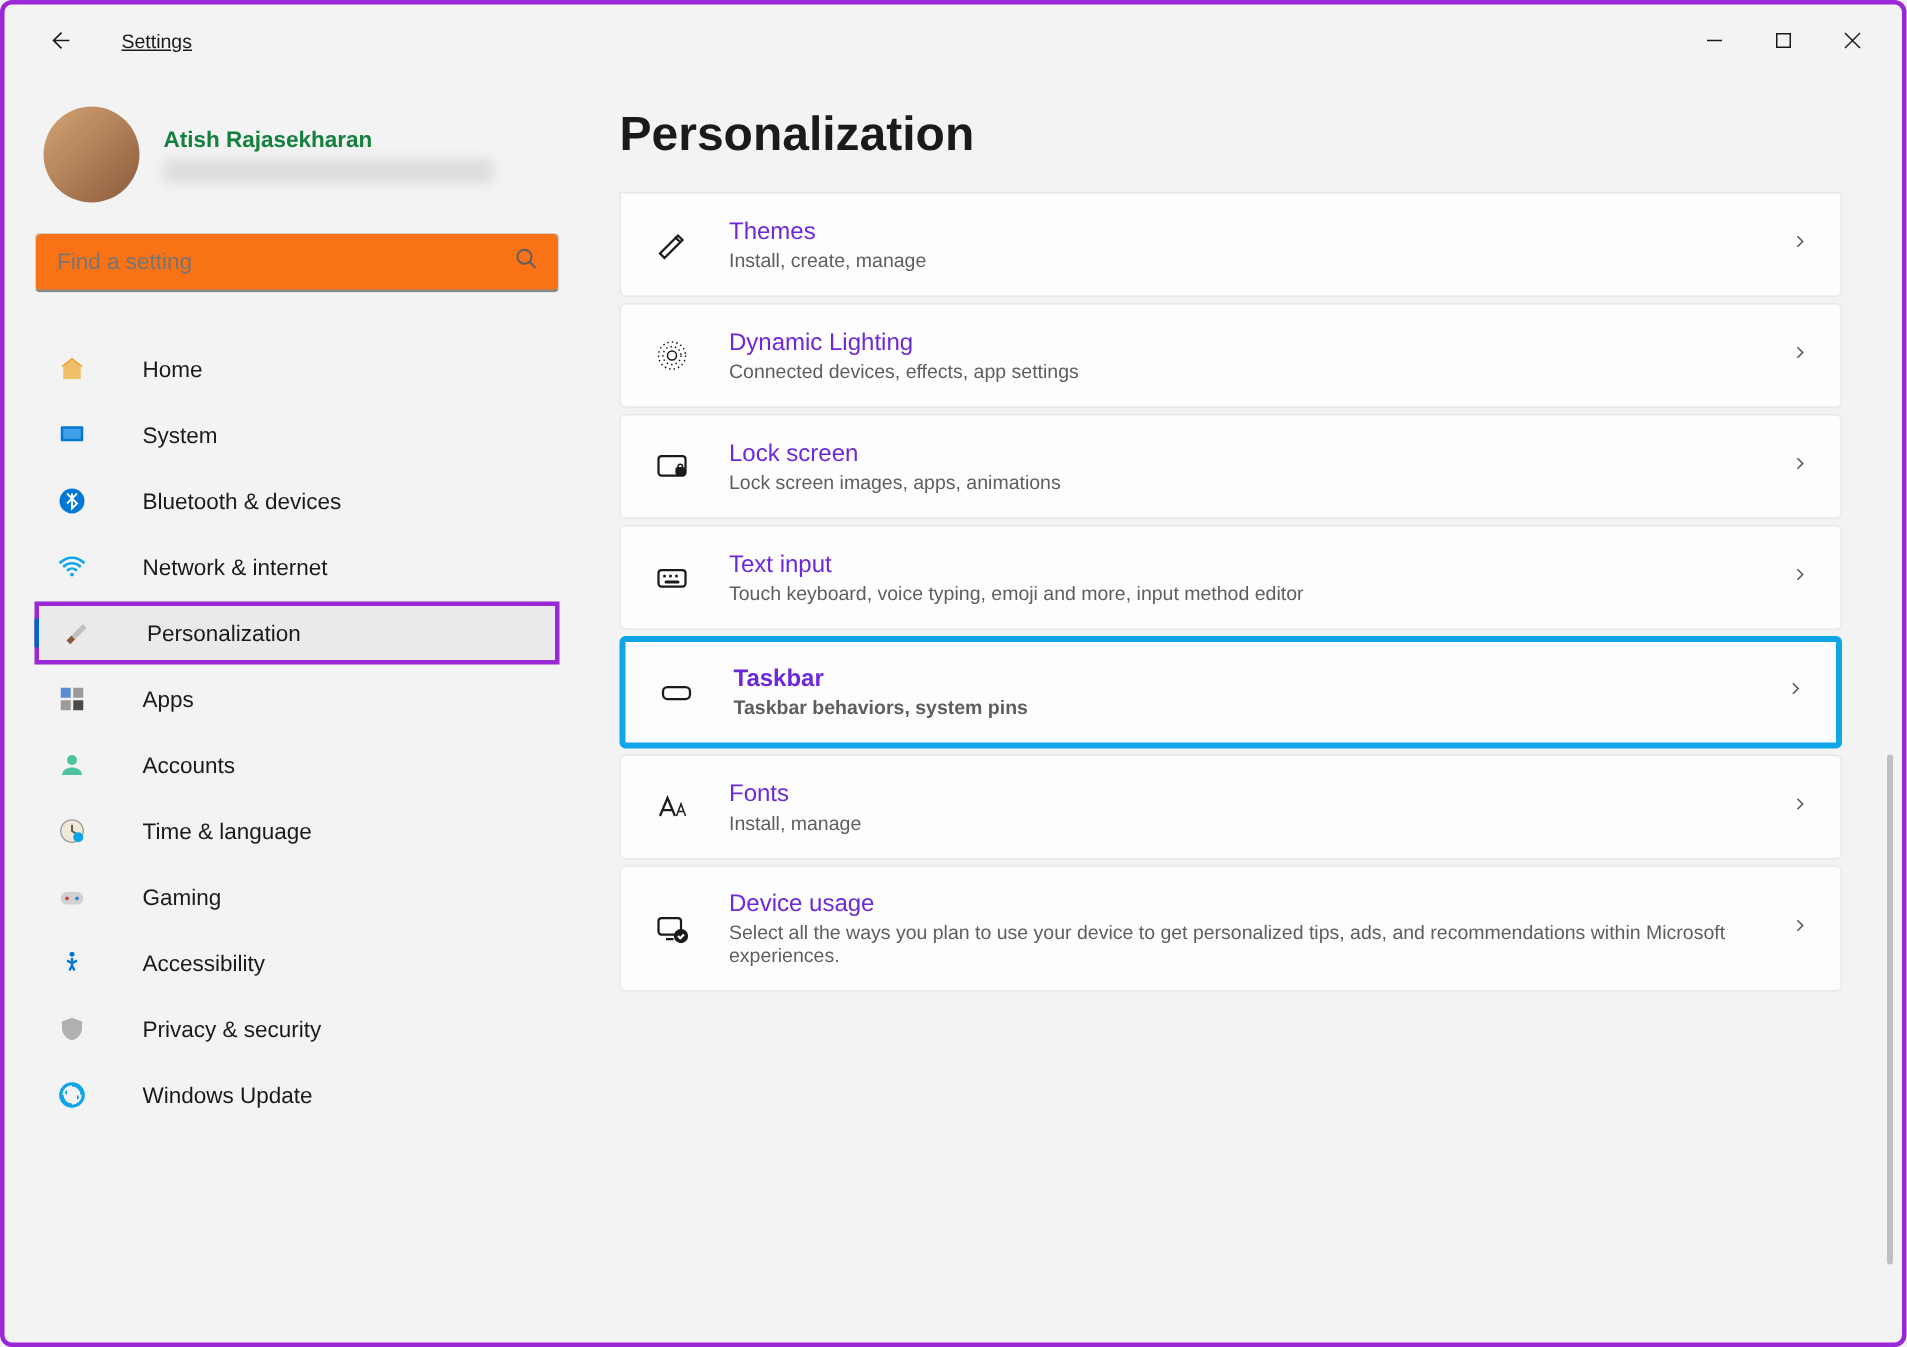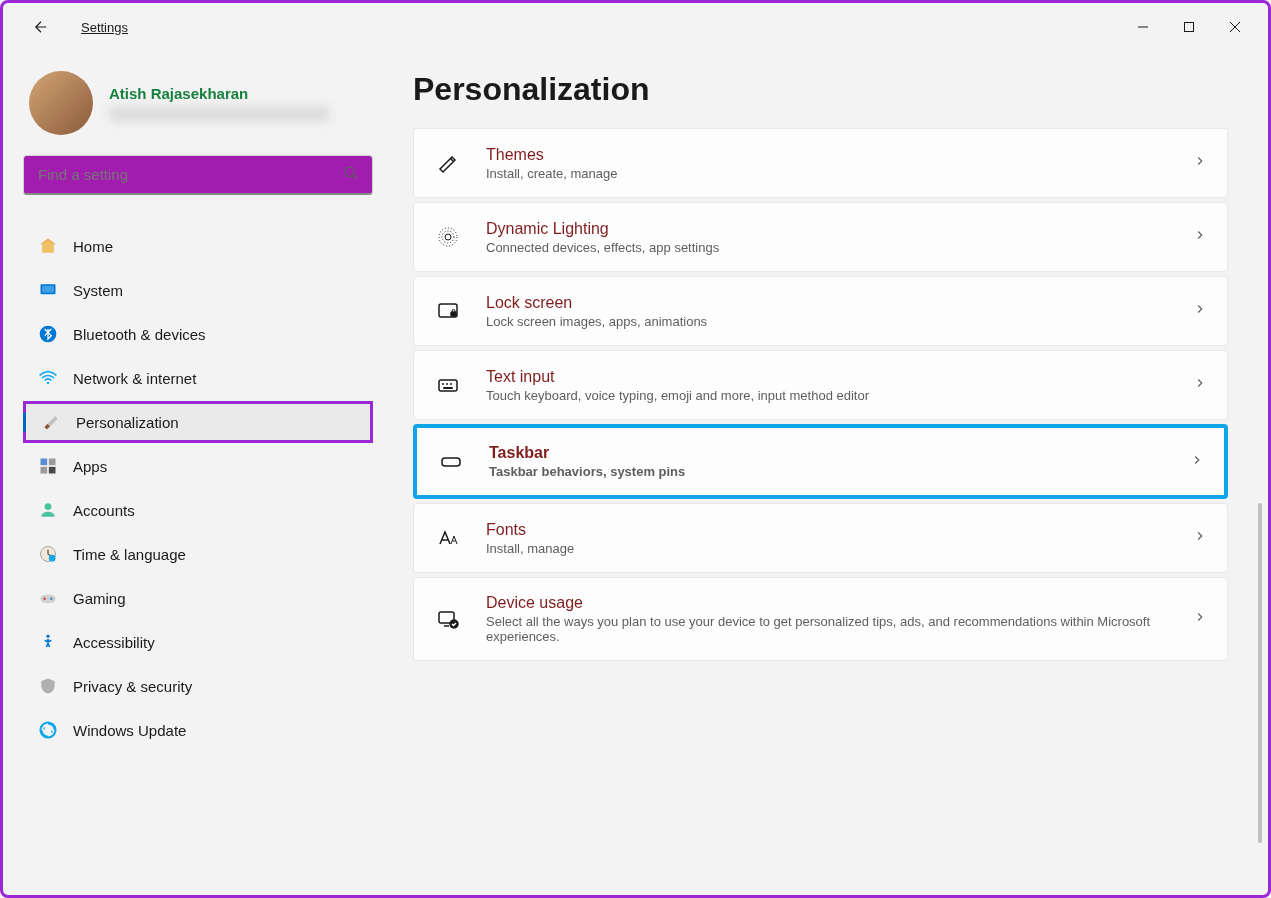--- a/index.html
+++ b/index.html
@@ -16,39 +16,39 @@
     .content-wrapper { display: flex; height: calc(100% - 48px); }
     
     .sidebar { width: 390px; padding: 20px 20px 0 20px; display: flex; flex-direction: column; }
     .user-block { display: flex; align-items: center; gap: 16px; margin-bottom: 20px; padding-left: 6px; }
     .avatar { width: 64px; height: 64px; border-radius: 50%; background: linear-gradient(135deg, #d4a574 0%, #8b5a3c 100%); flex-shrink: 0; }
     .user-info { display: flex; flex-direction: column; }
     .user-name { font-size: 15px; font-weight: 600; color: #15803d; }
     .user-email { font-size: 13px; color: #666; filter: blur(4px); background: #ddd; width: 220px; height: 16px; margin-top: 4px; border-radius: 2px; }
     
     .search-box { position: relative; margin-bottom: 20px; }
-    .search-input { width: 100%; height: 40px; padding: 0 40px 0 14px; border: 1px solid #d0d0d0; border-bottom: 2px solid #888; border-radius: 4px; background: #a21caf; font-size: 15px; outline: none; }
+    .search-input { width: 100%; height: 40px; padding: 0 40px 0 14px; border: 1px solid #d0d0d0; border-bottom: 2px solid #888; border-radius: 4px; background: #f97316; font-size: 15px; outline: none; }
     .search-icon { position: absolute; right: 14px; top: 50%; transform: translateY(-50%); }
     
     .nav-list { display: flex; flex-direction: column; gap: 2px; padding-top: 10px; }
-    .nav-item { display: flex; align-items: center; gap: 14px; height: 42px; padding: 0 14px; border-radius: 4px; cursor: pointer; font-size: 15px; color: #1a1a1a; }
+    .nav-item { display: flex; align-items: center; gap: 36px; height: 42px; padding: 0 14px; border-radius: 4px; cursor: pointer; font-size: 15px; color: #1a1a1a; }
     .nav-item.active { background: #eaeaea; position: relative; border: 3px solid #9b28d6; border-radius: 0; }
     .nav-item.active::before { content: ''; position: absolute; left: -3px; top: 8px; bottom: 8px; width: 3px; background: #0067c0; border-radius: 2px; }
     .nav-icon { width: 22px; height: 22px; display: flex; align-items: center; justify-content: center; flex-shrink: 0; }
     
     .main { flex: 1; padding: 20px 40px 20px 20px; overflow-y: auto; }
     .page-title { font-size: 32px; font-weight: 600; color: #1a1a1a; margin-bottom: 20px; }
     
     .settings-list { display: flex; flex-direction: column; gap: 4px; }
     .setting-item { display: flex; align-items: center; background: #fdfdfd; border: 1px solid #e8e8e8; border-radius: 4px; padding: 16px 20px; cursor: pointer; min-height: 70px; }
     .setting-item.highlighted { border: 4px solid #0ea5e9; font-weight: bold; }
     .setting-item.first-item { border-top-left-radius: 0; border-top-right-radius: 0; }
     .setting-icon { width: 28px; height: 28px; display: flex; align-items: center; justify-content: center; margin-right: 24px; flex-shrink: 0; }
     .setting-text { flex: 1; }
-    .setting-title { font-size: 16px; color: #7f1d1d; }
+    .setting-title { font-size: 16px; color: #6d28d9; }
     .setting-desc { font-size: 13px; color: #5e5e5e; margin-top: 2px; }
     .chevron { color: #5e5e5e; }
     
     .scrollbar { position: absolute; right: 6px; top: 500px; width: 4px; height: 340px; background: #c0c0c0; border-radius: 2px; }
   </style>
 </head>
 <body>
 
 <div class="titlebar">
   <div class="back-btn">

